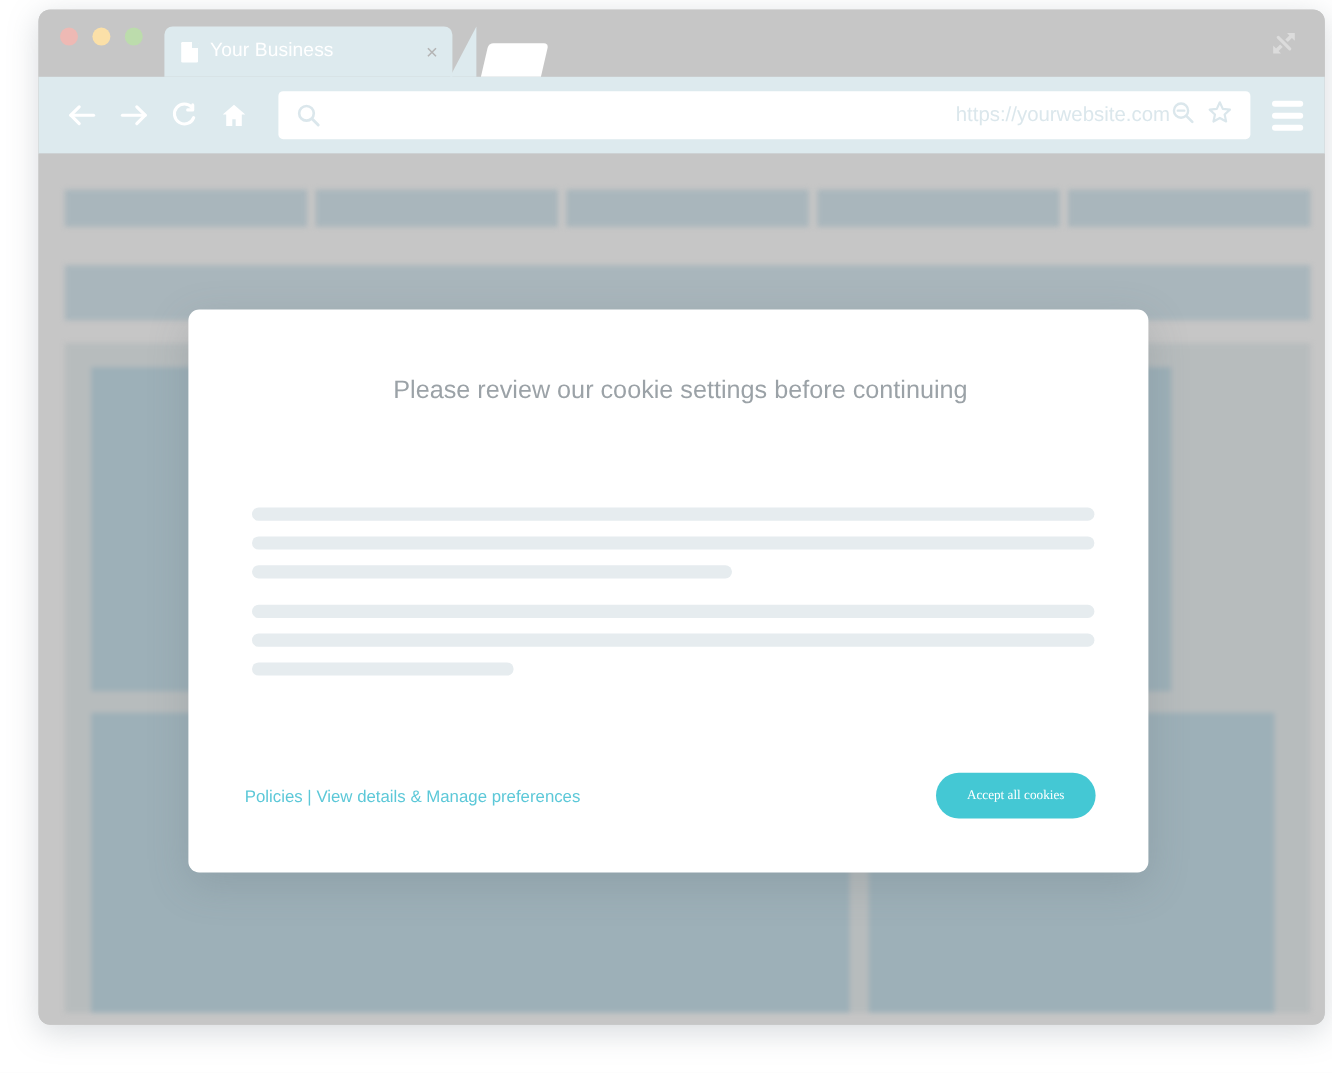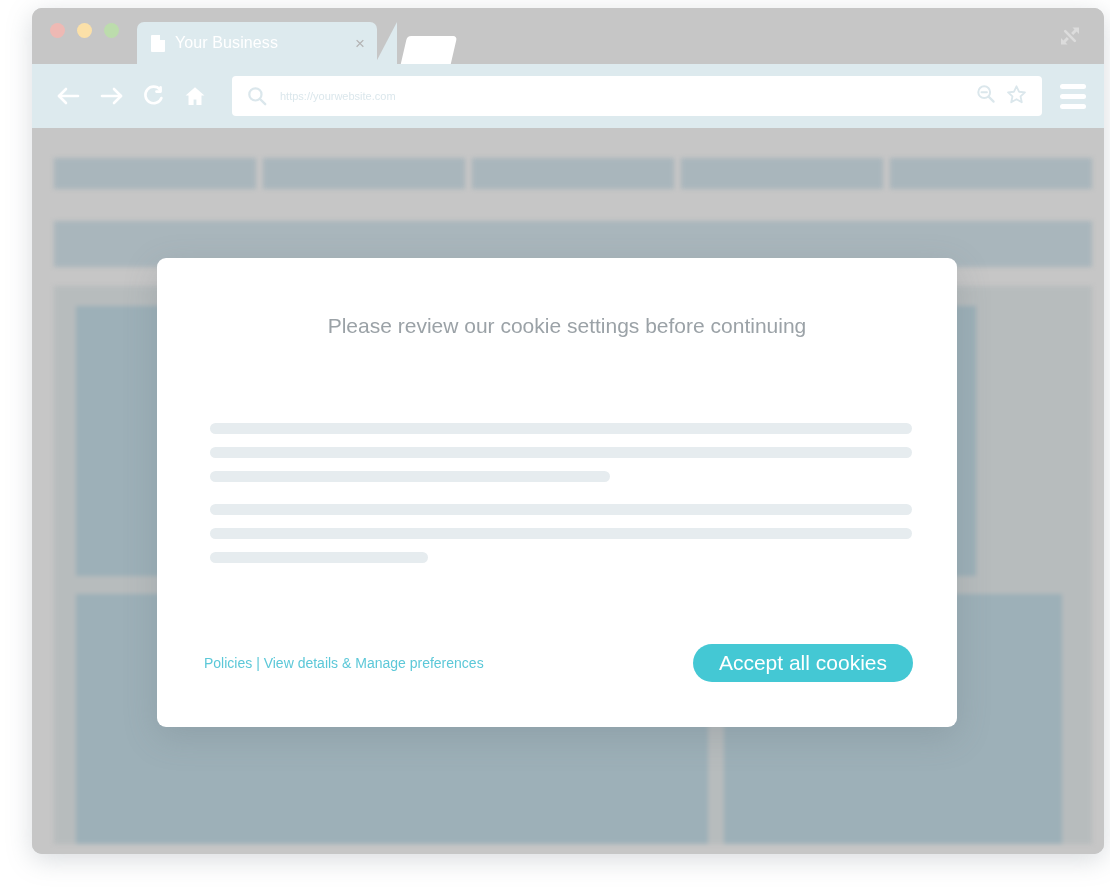--- a/index.html
+++ b/index.html
@@ -167,27 +167,28 @@
     margin-right: 16px;
     display: flex;
     align-items: center;
     padding: 0 14px;
     min-width: 0;
   }
   .omni-search { flex: 0 0 auto; margin-right: 12px; display:flex; }
   .omni-url {
     flex: 1 1 auto;
     color: #000000;
-    font-size: 11px;
+    font-size: 17px;
     white-space: nowrap;
     overflow: hidden;
     border: none;
     outline: none;
     background: transparent;
     font-family: "Liberation Sans", sans-serif;
+    text-align: right;
   }
   .omni-url::placeholder { color: #dbe7ec; opacity: 1; }
   .omni-right { display: flex; align-items: center; gap: 8px; flex: 0 0 auto; }
 
   .hamburger {
     width: 26px;
     flex: 0 0 auto;
     display: flex;
     flex-direction: column;
     gap: 5px;
@@ -311,22 +312,22 @@
     cursor: pointer;
   }
 
   .accept-btn {
     background: #44c8d4;
     color: #ffffff;
     border: none;
     border-radius: 19px;
     height: 38px;
     padding: 0 26px;
-    font-size: 21px;
-    font-family: Liberation Sans, sans-serif;
+    font-size: 11px;
+    font-family: Liberation Serif, serif;
     cursor: pointer;
     white-space: nowrap;
   }
 </style>
 </head>
 <body>
 
 <div id="stage">
 
   <div class="browser-window">

